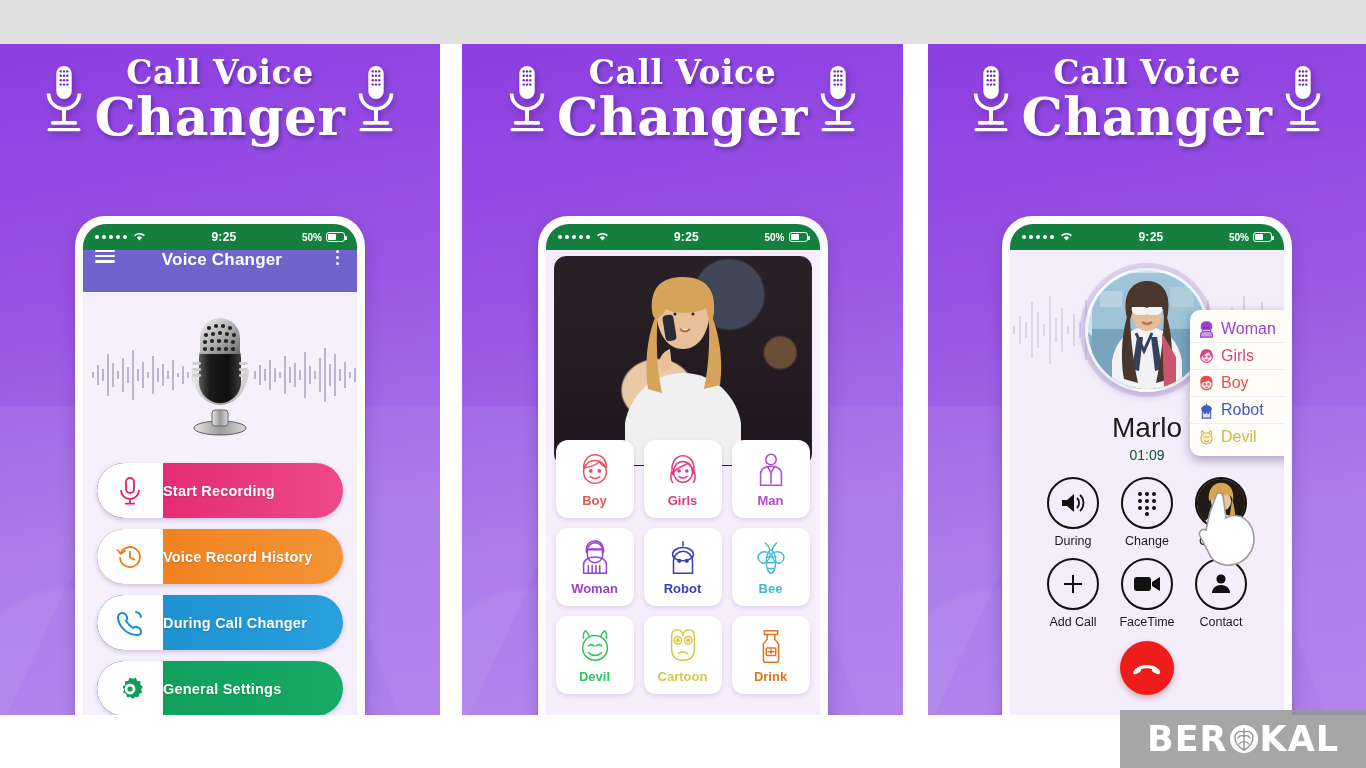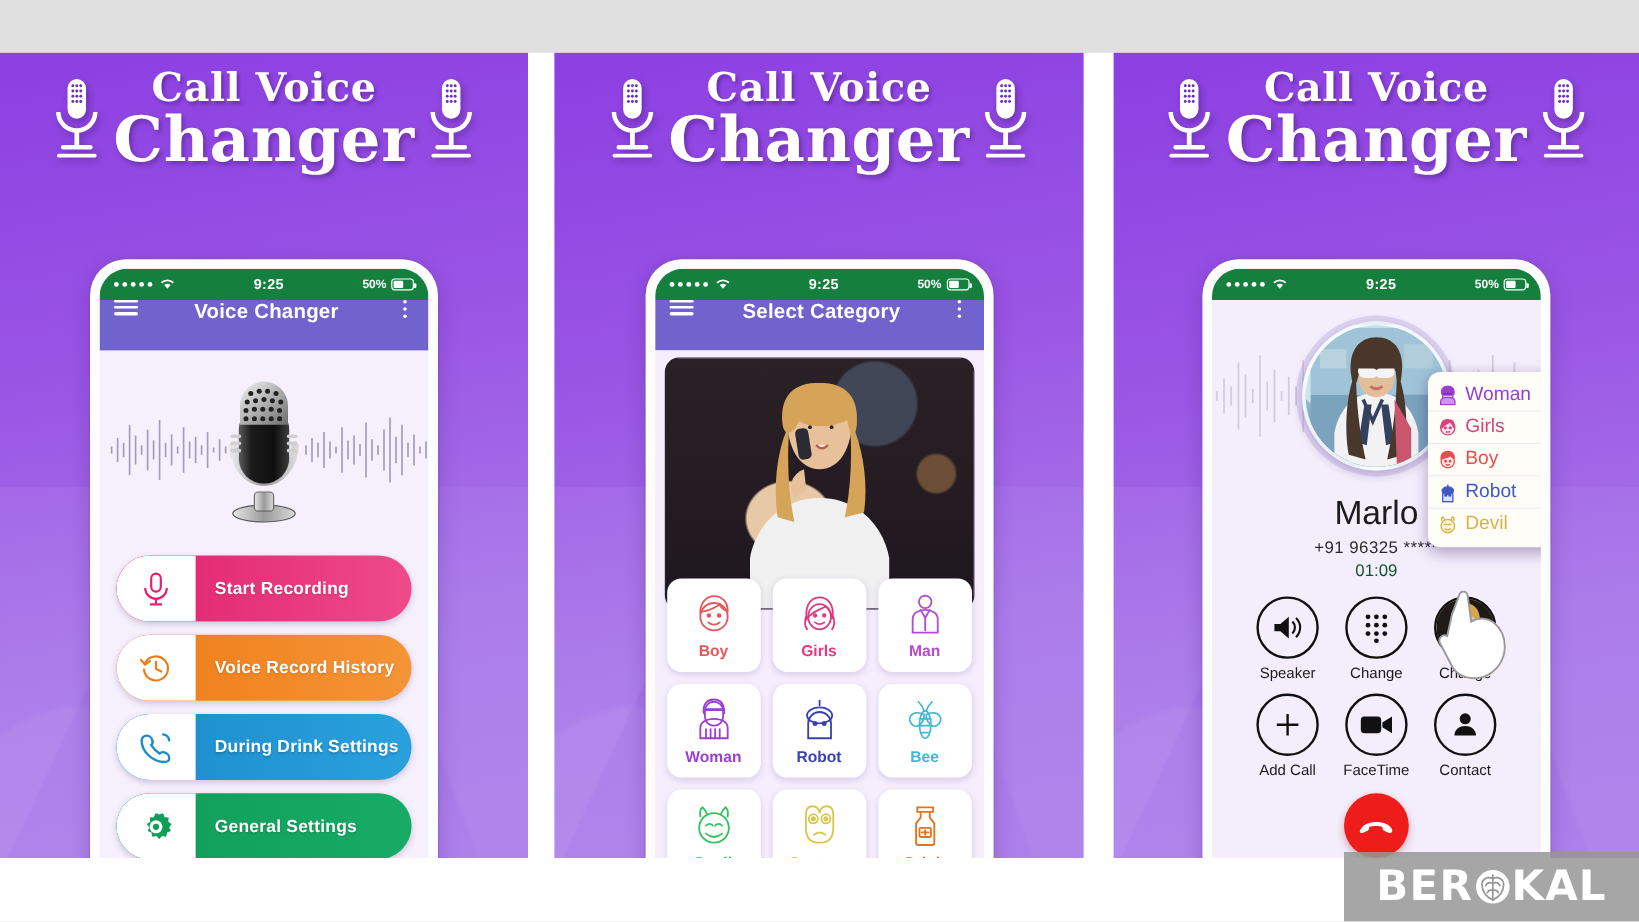--- a/index.html
+++ b/index.html
@@ -107,21 +107,21 @@
 
   .btnlist { padding: 6px 14px 0 14px; display: flex; flex-direction: column; gap: 11px; }
   .appbtn {
     position: relative; height: 55px; border-radius: 28px; display: flex; align-items: center;
     overflow: hidden; box-shadow: 0 2px 5px rgba(60,30,100,.22);
   }
   .appbtn .ic {
     width: 66px; height: 100%; background: #fff; display: flex; align-items: center; justify-content: center;
     border-radius: 28px 0 0 28px; flex: 0 0 66px;
   }
-  .appbtn .lbl { color: #fff; font-size: 14.5px; font-weight: 700; padding-left: 16px; letter-spacing: .2px; text-shadow: 0 1px 2px rgba(0,0,0,.18); }
+  .appbtn .lbl { color: #fff; font-size: 14.5px; font-weight: 700; letter-spacing: .2px; text-shadow: 0 1px 2px rgba(0,0,0,.18); }
 
   
   .p2body { height: calc(100% - 68px); position: relative; background: #f6eefd; }
   .photo {
     position: absolute; left: 8px; right: 8px; top: 6px; height: 210px;
     border-radius: 12px; overflow: hidden;
     background:
       radial-gradient(circle at 68% 18%, rgba(120,160,200,.30) 0 14%, transparent 15%),
       radial-gradient(circle at 88% 46%, rgba(240,170,90,.35) 0 6%, transparent 7%),
       radial-gradient(ellipse at 40% 64%, #e8c9a6 0 16%, transparent 17%),
@@ -441,21 +441,21 @@
                 <span class="lbl">Voice Record History</span>
               </div>
 
               <div class="appbtn" style="background:linear-gradient(90deg,#1b8ccc,#2aa0dd)">
                 <span class="ic">
                   <svg width="28" height="28" viewBox="0 0 28 28" fill="none" stroke="#1b8ccc" stroke-width="2" stroke-linecap="round">
                     <path d="M6 4 c3 0 4 1 5 4 c.7 2 0 3-1 4 c2 3 4 5 7 7 c1-1 2-1.7 4-1 c3 1 4 2 4 5 c0 2-2 3-4 3 C11 26 2 17 2 8 C2 6 4 4 6 4z"></path>
                     <path d="M20 3 a6 6 0 0 1 5 5"></path>
                   </svg>
                 </span>
-                <span class="lbl">During Drink Settings</span>
+                <span class="lbl">During Call Changer</span>
               </div>
 
               <div class="appbtn" style="background:linear-gradient(90deg,#0f9d58,#17ab66)">
                 <span class="ic">
                   <svg width="28" height="28" viewBox="0 0 28 28" fill="#0f9d58">
                     <path d="M14 1.5 l2.6 2.3 3.3-1 1.3 3.2 3.4.3 -.4 3.4 2.8 2 -2 2.8 1.4 3.1 -3.2 1.2 -.7 3.4 -3.4-.5 -2.4 2.4 -2.4-2.4 -3.4.5 -.7-3.4 -3.2-1.2 1.4-3.1 -2-2.8 2.8-2 -.4-3.4 3.4-.3 1.3-3.2 3.3 1z"></path>
                     <circle cx="14" cy="14" r="5.4" fill="#fff"></circle>
                     <circle cx="14" cy="14" r="2.6" fill="#0f9d58"></circle>
                   </svg>
                 </span>
@@ -537,33 +537,20 @@
             </span>
             <span class="sb-time">9:25</span>
             <span class="sb-right">
               <span>50%</span>
               <span class="battery">
                   <i></i>
                 </span>
             </span>
           </div>
 
-          <div class="appbar">
-            <span class="hamburger">
-                <span></span>
-                <span></span>
-                <span></span>
-              </span>
-            <span class="title">Select Category</span>
-            <span class="kebab">
-                <span></span>
-                <span></span>
-                <span></span>
-              </span>
-          </div>
 
           <div class="p2body">
 
             <div class="photo">
               <svg class="woman" viewBox="0 0 150 188">
                 <path d="M75 96 c-34 0-54 26-58 50 v42 h116 v-42 c-4-24-24-50-58-50z" fill="#f0f0f0"></path>
                 <path d="M48 30 c0-18 12-28 27-28 s27 10 27 28 c0 24-10 42-27 42 s-27-18-27-42z" fill="#e8c19b"></path>
                 <path d="M44 34 c-2-24 10-34 31-34 c22 0 33 12 31 35 c-2 16-6 8-8-4 c-10 6-30 7-40 1 c-4 8-12 16-14 2z" fill="#d6a458"></path>
                 <path d="M100 30 c10 20 16 50 12 78 l-16 4 c6-28 6-58 4-82z" fill="#d6a458"></path>
                 <path d="M50 34 c-10 20-14 50-10 78 l14 4 c-6-28-6-58-4-82z" fill="#d6a458"></path>
@@ -808,33 +795,32 @@
                   <path d="M58 34 h12 a6 6 0 0 1 -6 8 h-6 a4 4 0 0 1 0-8z" fill="#f4f4f6"></path>
                   <path d="M52 38 h6" stroke="#f4f4f6" stroke-width="2"></path>
                   <path d="M50 49 q5 4 10 0" stroke="#c4705e" stroke-width="2.4" fill="none"></path>
                   <path d="M70 60 l14 24 v30 h-12z" fill="#c9566c"></path>
                   <path d="M44 60 l8 18 l8-18" stroke="#33415c" stroke-width="3" fill="none"></path>
                 </svg>
               </div>
             </div>
 
             <div class="callername">Marlo</div>
-            <div class="callernum">+91 96325 *****</div>
             <div class="calltimer">01:09</div>
 
             <div class="callgrid">
 
               <div class="callbtn">
                 <span class="cb-circle">
                   <svg width="26" height="22" viewBox="0 0 26 22">
                     <path d="M2 8 h5 l7-6 v18 l-7-6 h-5z" fill="#111"></path>
                     <path d="M17 6 a7 7 0 0 1 0 10 M20 3 a11 11 0 0 1 0 16" stroke="#111" stroke-width="1.8" fill="none"></path>
                   </svg>
                 </span>
-                <span class="cb-label">Speaker</span>
+                <span class="cb-label">During</span>
               </div>
 
               <div class="callbtn">
                 <span class="cb-circle">
                   <svg width="22" height="26" viewBox="0 0 22 26" fill="#111">
                     <circle cx="4" cy="4" r="2"></circle>
                       <circle cx="11" cy="4" r="2"></circle>
                       <circle cx="18" cy="4" r="2"></circle>
                     <circle cx="4" cy="11" r="2"></circle>
                       <circle cx="11" cy="11" r="2"></circle>

